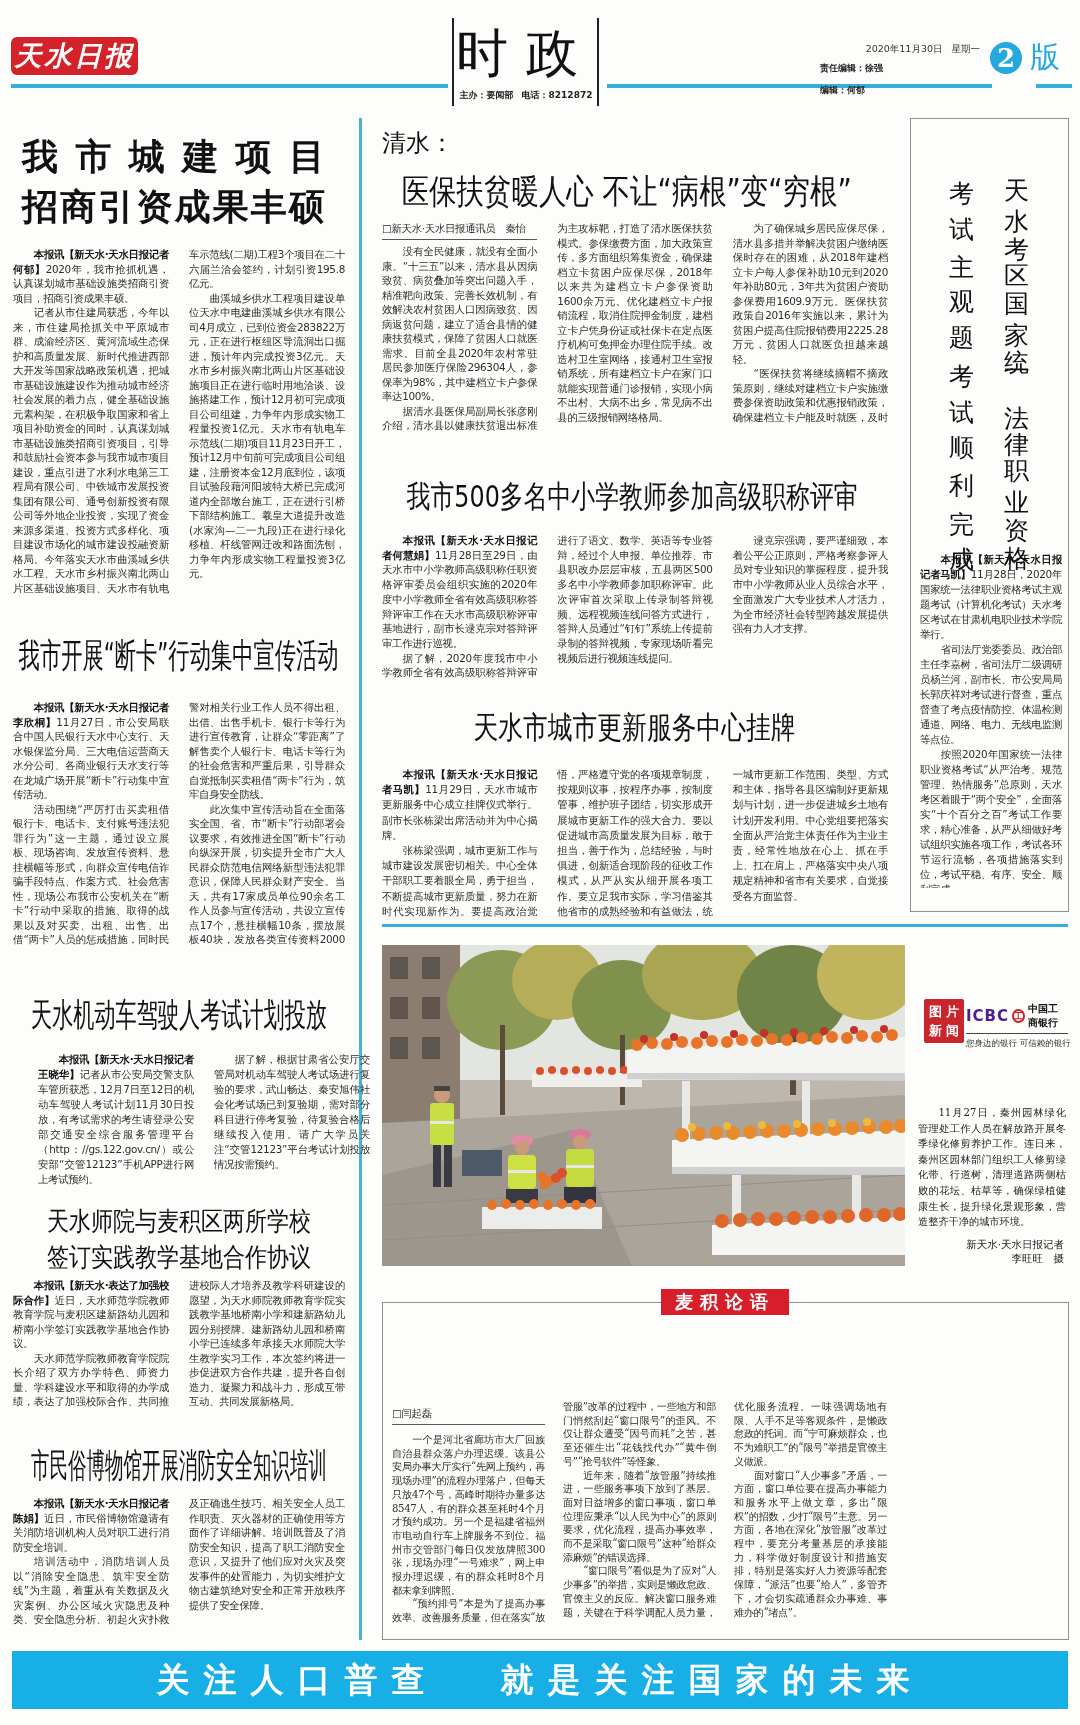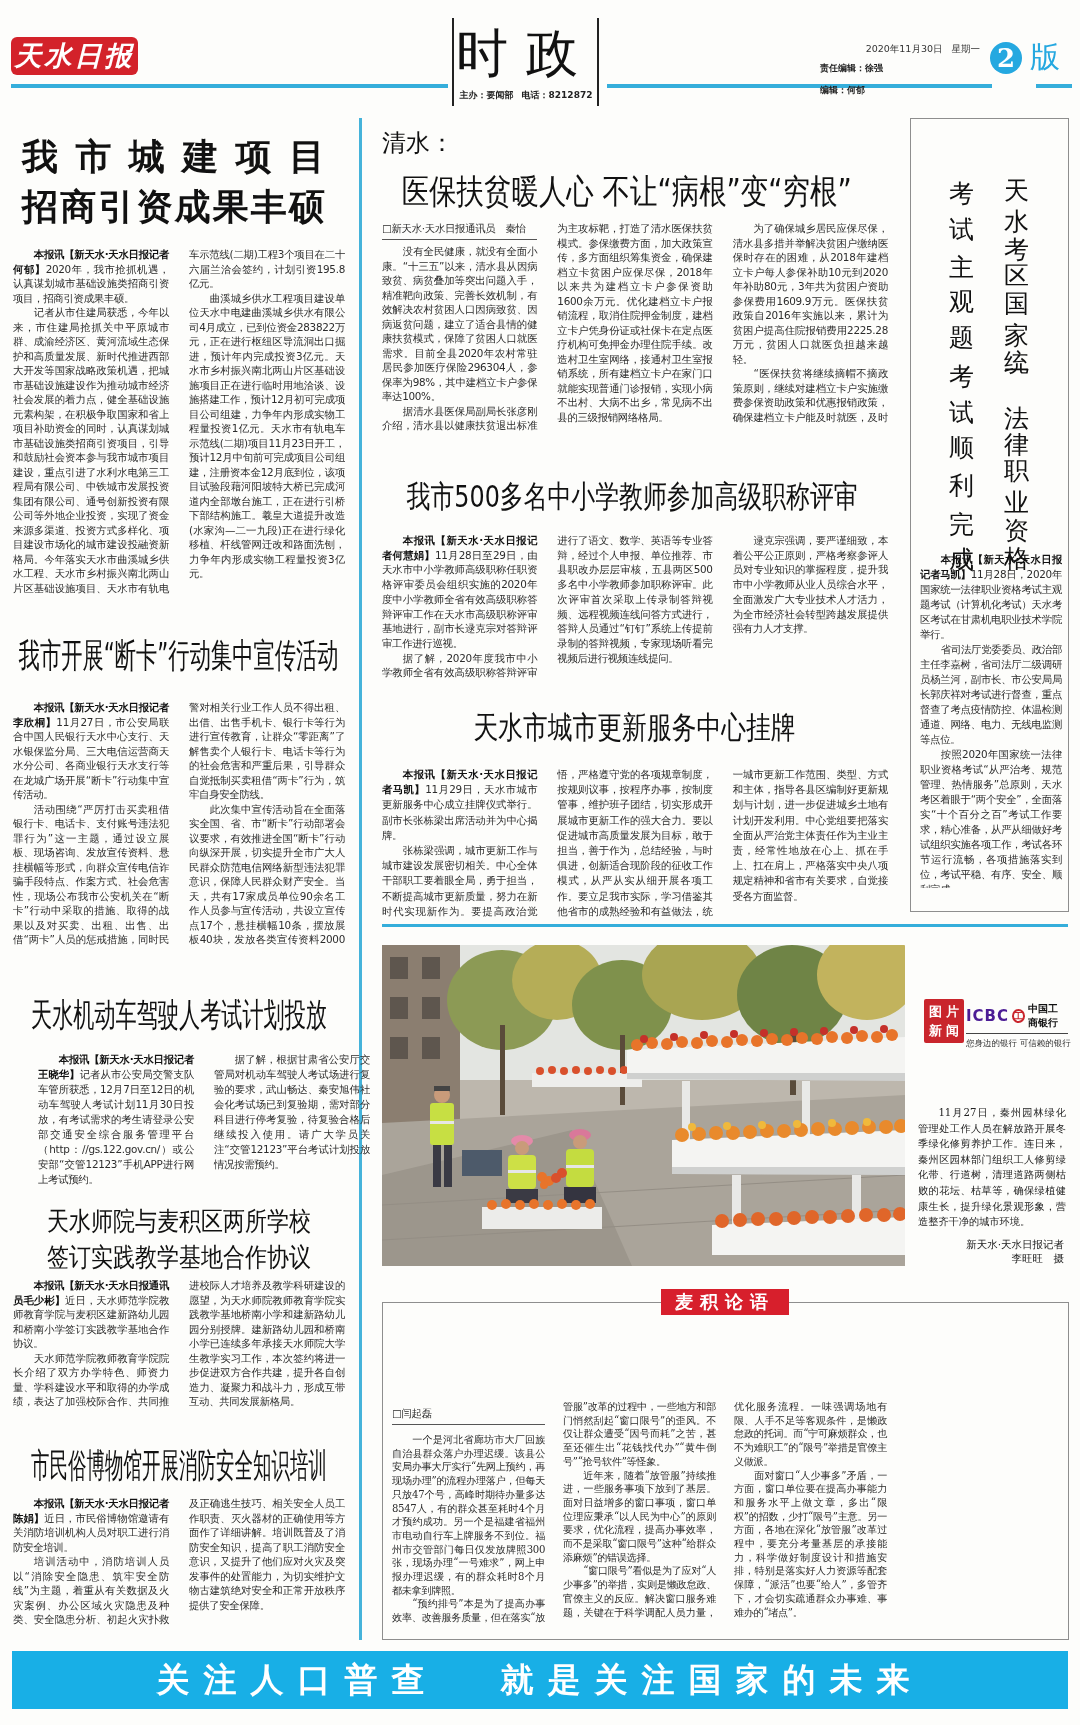--- a/index.html
+++ b/index.html
@@ -92,21 +92,21 @@
     <p>据了解，根据甘肃省公安厅交管局对机动车驾驶人考试场进行复验的要求，武山畅达、秦安旭伟社会化考试场已到复验期，需对部分科目进行停考复验，待复验合格后继续投入使用。请广大学员关注“交管12123”平台考试计划投放情况按需预约。</p>
   </div>
 
   <div class="abs hl" style="left:13px;top:1205px;width:332px;height:32px;font-size:26px;">
       <span style="transform: scaleX(0.846154);">天水师院与麦积区两所学校</span>
     </div>
   <div class="abs hl" style="left:13px;top:1240px;width:332px;height:34px;font-size:26px;">
       <span style="transform: scaleX(0.846154);">签订实践教学基地合作协议</span>
     </div>
   <div class="abs body-text" style="left:13px;top:1278px;width:332px;height:136px;column-count:2;column-gap:20px;">
-    <p><span class="dateline">本报讯【新天水·天水日报通讯员毛少彬】</span><span>近日，天水师范学院教师教育学院与麦积区建新路幼儿园和桥南小学签订实践教学基地合作协议。</span></p>
+    <p><span class="dateline">本报讯【新天水·表达了加强校际合作】</span><span>近日，天水师范学院教师教育学院与麦积区建新路幼儿园和桥南小学签订实践教学基地合作协议。</span></p>
     <p>天水师范学院教师教育学院院长介绍了双方办学特色、师资力量、学科建设水平和取得的办学成绩，表达了加强校际合作、共同推进校际人才培养及教学科研建设的愿望，为天水师院教师教育学院实践教学基地桥南小学和建新路幼儿园分别授牌。建新路幼儿园和桥南小学已连续多年承接天水师院大学生教学实习工作，本次签约将进一步促进双方合作共建，提升各自创造力、凝聚力和战斗力，形成互带互动、共同发展新格局。</p>
   </div>
 
   <div class="abs hl" style="left:13px;top:1446px;width:332px;height:40px;font-size:34px;">
       <span style="transform: scaleX(0.544118);">市民俗博物馆开展消防安全知识培训</span>
     </div>
   <div class="abs body-text" style="left:13px;top:1496px;width:332px;height:134px;column-count:2;column-gap:20px;">
     <p><span class="dateline">本报讯【新天水·天水日报记者陈娟】</span><span>近日，市民俗博物馆邀请有关消防培训机构人员对职工进行消防安全培训。</span></p>
     <p>培训活动中，消防培训人员以“消除安全隐患、筑牢安全防线”为主题，着重从有关数据及火灾案例、办公区域火灾隐患及种类、安全隐患分析、初起火灾扑救及正确逃生技巧、相关安全人员工作职责、灭火器材的正确使用等方面作了详细讲解。培训既普及了消防安全知识，提高了职工消防安全意识，又提升了他们应对火灾及突发事件的处置能力，为切实维护文物古建筑绝对安全和正常开放秩序提供了安全保障。</p>
   </div>

